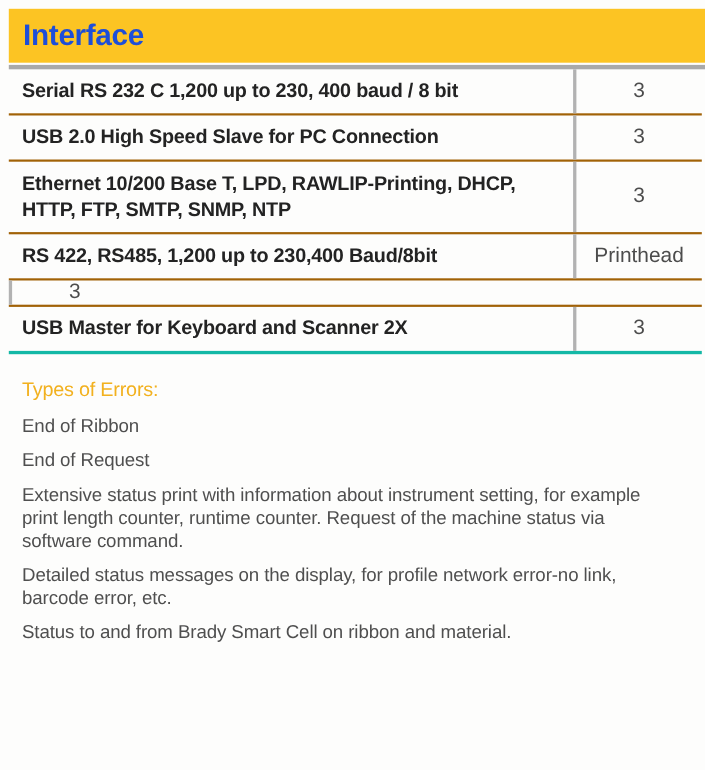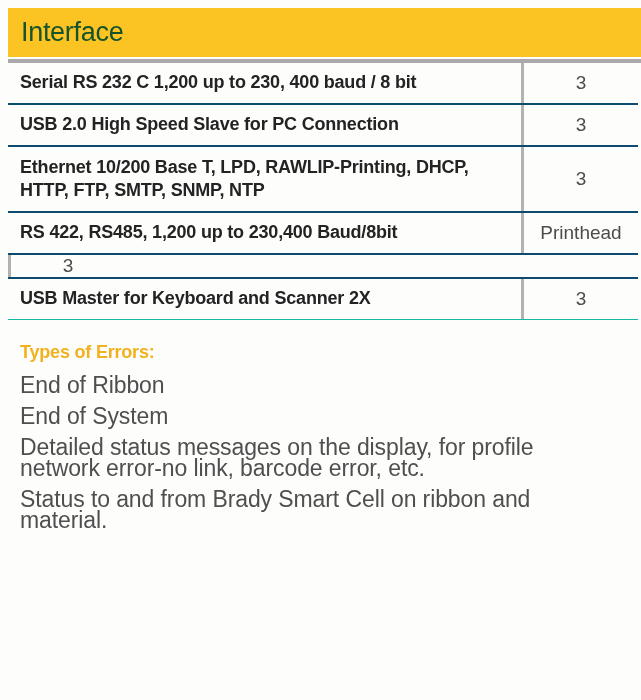--- a/index.html
+++ b/index.html
@@ -23,40 +23,40 @@
   .section-header {
     height: 49px;
     background: #fcc423;
     display: flex;
     align-items: center;
     padding-left: 13px;
     box-sizing: border-box;
   }
   .section-header .title {
     font-size: 27px;
-    font-weight: normal;
-    color: #14532d;
+    font-weight: bold;
+    color: #1d4ed8;
     letter-spacing: -0.3px;
   }
   .header-rule {
     height: 4px;
     background: #a9a9a9;
     margin-top: 2px;
   }
   
   .spec-table {
     width: 630px;
   }
   .row {
     display: flex;
     align-items: stretch;
-    border-bottom: 2px solid #0c4a6e;
+    border-bottom: 2px solid #a16207;
   }
   .row:last-child {
-    border-bottom: 1px solid #14b8a6;
+    border-bottom: 3px solid #14b8a6;
   }
   .cell-label {
     flex: 1 1 auto;
     display: flex;
     align-items: center;
     padding: 8px 14px 8px 12px;
     box-sizing: border-box;
     font-size: 18px;
     font-weight: bold;
     color: #232323;
@@ -77,27 +77,27 @@
   }
   .row.tall .cell-label { min-height: 64px; }
   
   .errors {
     margin-top: 22px;
     padding-left: 12px;
     width: 600px;
   }
   .errors-heading {
     font-size: 18px;
-    font-weight: bold;
+    font-weight: normal;
     color: #f2b11f;
     margin: 0 0 12px 0;
     letter-spacing: -0.2px;
   }
   .error-item {
-    font-size: 23px;
+    font-size: 17px;
     color: #4f4f4f;
     line-height: 21px;
     margin: 0 0 10px 0;
     max-width: 572px;
     letter-spacing: -0.1px;
   }
 </style>
 </head>
 <body>
 
@@ -131,19 +131,20 @@
       </div>
       <div class="row">
         <div class="cell-label">USB Master for Keyboard and Scanner 2X</div>
         <div class="cell-value">3</div>
       </div>
     </div>
 
     <div class="errors">
       <h3 class="errors-heading">Types of Errors:</h3>
       <p class="error-item">End of Ribbon</p>
-      <p class="error-item">End of System</p>
+      <p class="error-item">End of Request</p>
+      <p class="error-item">Extensive status print with information about instrument setting, for example print length counter, runtime counter. Request of the machine status via software command.</p>
       <p class="error-item">Detailed status messages on the display, for profile network error-no link, barcode error, etc.</p>
       <p class="error-item">Status to and from Brady Smart Cell on ribbon and material.</p>
     </div>
 
   </div>
 </div>
 
 </body></html>

